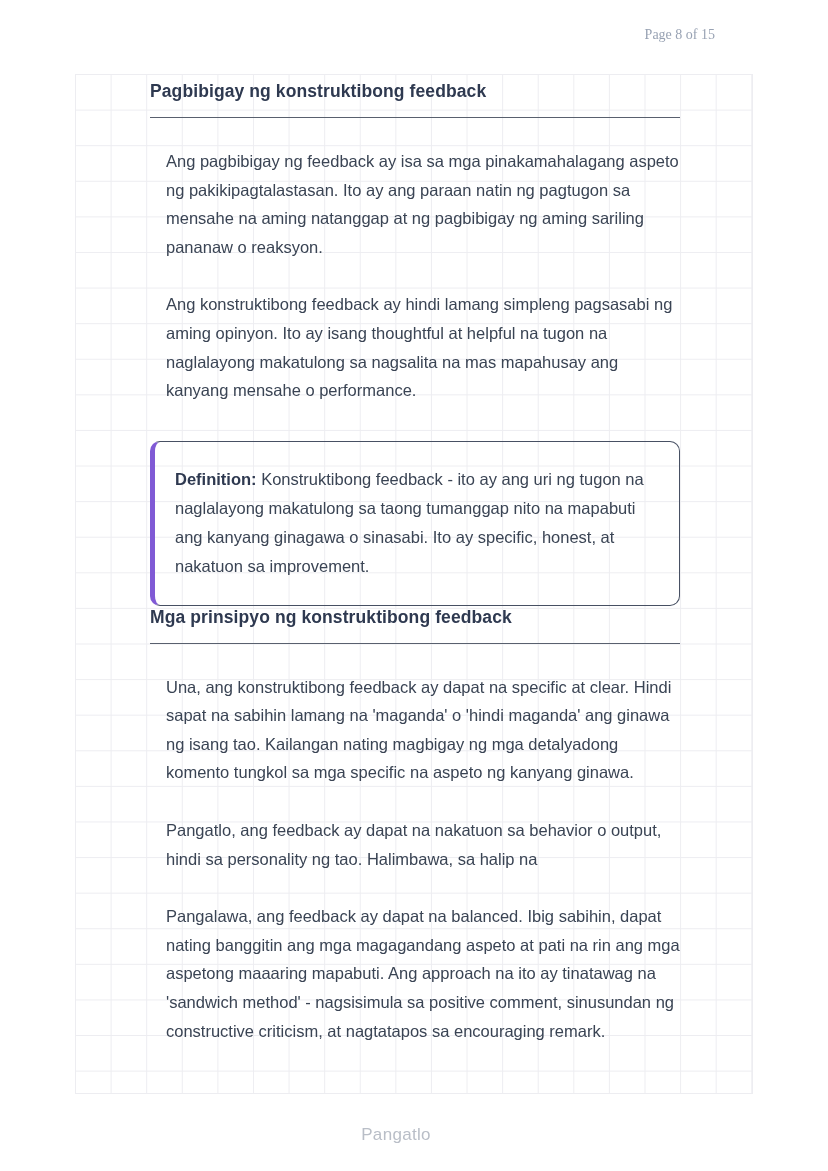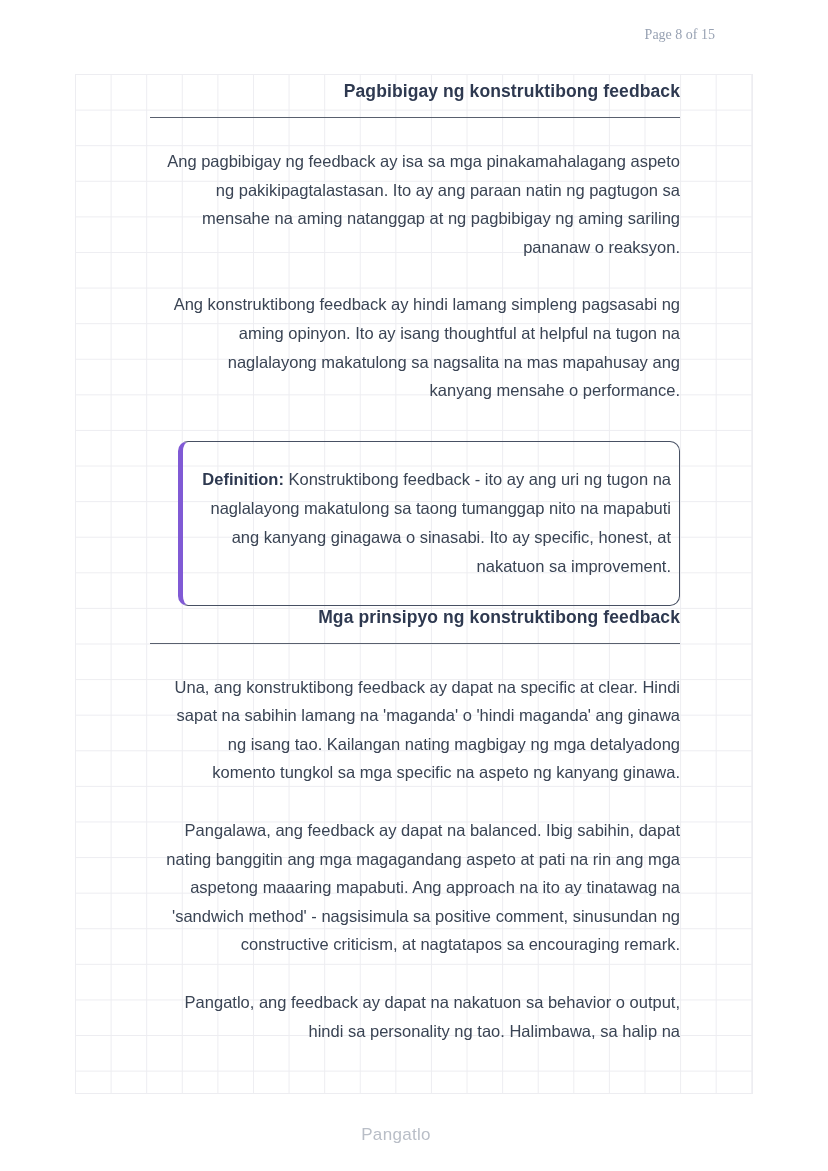--- a/index.html
+++ b/index.html
@@ -29,21 +29,20 @@
     font-size:14px;
     color:#98a2b3;
   }
   .content {
     position:absolute;
     left:150px; top:0;
     width:530px;
     color:#3a4454;
     font-size:16.5px;
     line-height:28.6px;
-    text-align:right;
   }
   .section-heading {
     font-size:17.5px;
     font-weight:bold;
     color:#2e3950;
     margin:0;
     line-height:22px;
     letter-spacing:0.1px;
   }
   .section-heading.first { margin-top:80px; }
@@ -52,24 +51,23 @@
     border:none;
     border-top:1px solid #59606e;
     margin:15px 0 0 0;
   }
   .para { margin:29px 0 0 16px; }
   .definition-box {
     margin-top:36px;
     border:1.5px solid #475063;
     border-left:5px solid #805ad5;
     border-radius:10px;
-    padding:23px 8px;
+    padding:23px 20px;
     line-height:29.2px;
     background:transparent;
-    margin-left:28px;
   }
   .definition-label { font-weight:bold; color:#2e3950; }
   .footer-brand {
     position:absolute;
     left:0; bottom:26px;
     width:100%;
     text-align:center;
     color:#b9bec7;
     font-size:17px;
     letter-spacing:0.3px;
@@ -96,21 +94,21 @@
     <div class="definition-box">
       <span class="definition-label">Definition:</span>
       <span>Konstruktibong feedback - ito ay ang uri ng tugon na naglalayong makatulong sa taong tumanggap nito na mapabuti ang kanyang ginagawa o sinasabi. Ito ay specific, honest, at nakatuon sa improvement.</span>
     </div>
 
     <h2 class="section-heading second">Mga prinsipyo ng konstruktibong feedback</h2>
     <hr class="heading-rule">
 
     <p class="para">Una, ang konstruktibong feedback ay dapat na specific at clear. Hindi sapat na sabihin lamang na 'maganda' o 'hindi maganda' ang ginawa ng isang tao. Kailangan nating magbigay ng mga detalyadong komento tungkol sa mga specific na aspeto ng kanyang ginawa.</p>
 
+    <p class="para">Pangatlo, ang feedback ay dapat na nakatuon sa behavior o output, hindi sa personality ng tao. Halimbawa, sa halip na</p>
+
     <p class="para">Pangalawa, ang feedback ay dapat na balanced. Ibig sabihin, dapat nating banggitin ang mga magagandang aspeto at pati na rin ang mga aspetong maaaring mapabuti. Ang approach na ito ay tinatawag na 'sandwich method' - nagsisimula sa positive comment, sinusundan ng constructive criticism, at nagtatapos sa encouraging remark.</p>
-
-    <p class="para">Pangatlo, ang feedback ay dapat na nakatuon sa behavior o output, hindi sa personality ng tao. Halimbawa, sa halip na</p>
 
   </div>
 
   <div class="footer-brand">Pangatlo</div>
 
 </div>
 
 </body></html>

